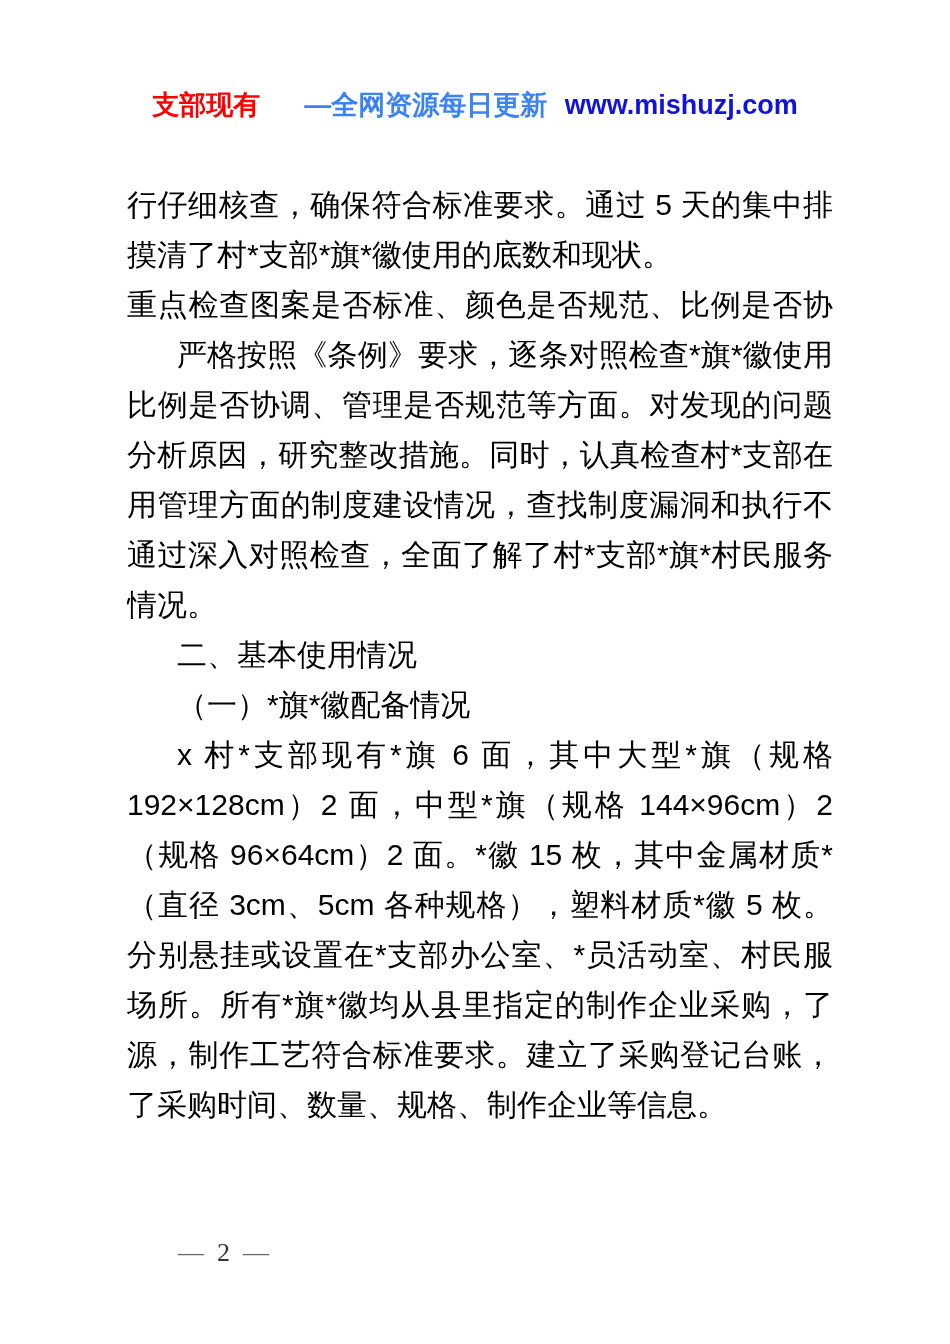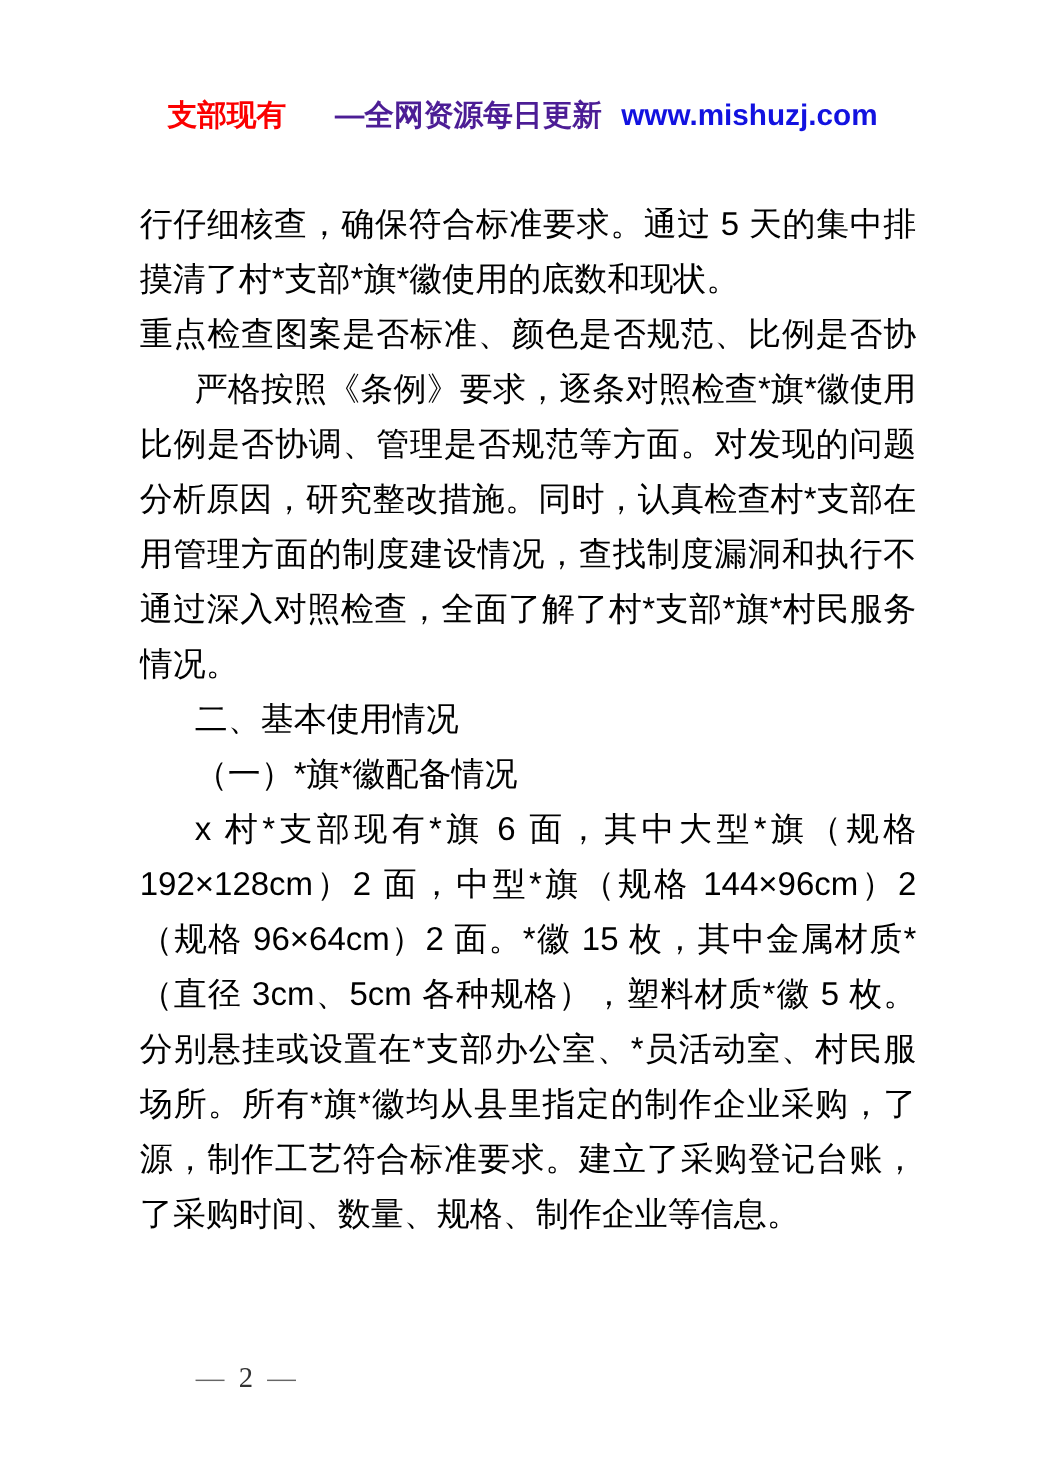--- a/index.html
+++ b/index.html
@@ -20,21 +20,21 @@
     position: absolute;
     top: 86px; left: 0;
     width: 950px;
     text-align: center;
     font-size: 27px;
     line-height: 38px;
     white-space: nowrap;
     font-family: "Liberation Sans", "DejaVu Sans", sans-serif;
   }
   .site-name { font-weight: bold; }
-  .tagline   { font-weight: bold; color: #4c1d95; margin-left: 44px; }
+  .tagline   { font-weight: bold; color: #3b82f6; margin-left: 44px; }
   .site-url  { margin-left: 10px; text-decoration: none; font-weight: bold; }
 
   
   .doc-body {
     position: absolute;
     left: 127px; top: 180px;
     width: 706px;
     font-size: 30px;
     color: #000000;
     font-family: Liberation Sans, sans-serif;

